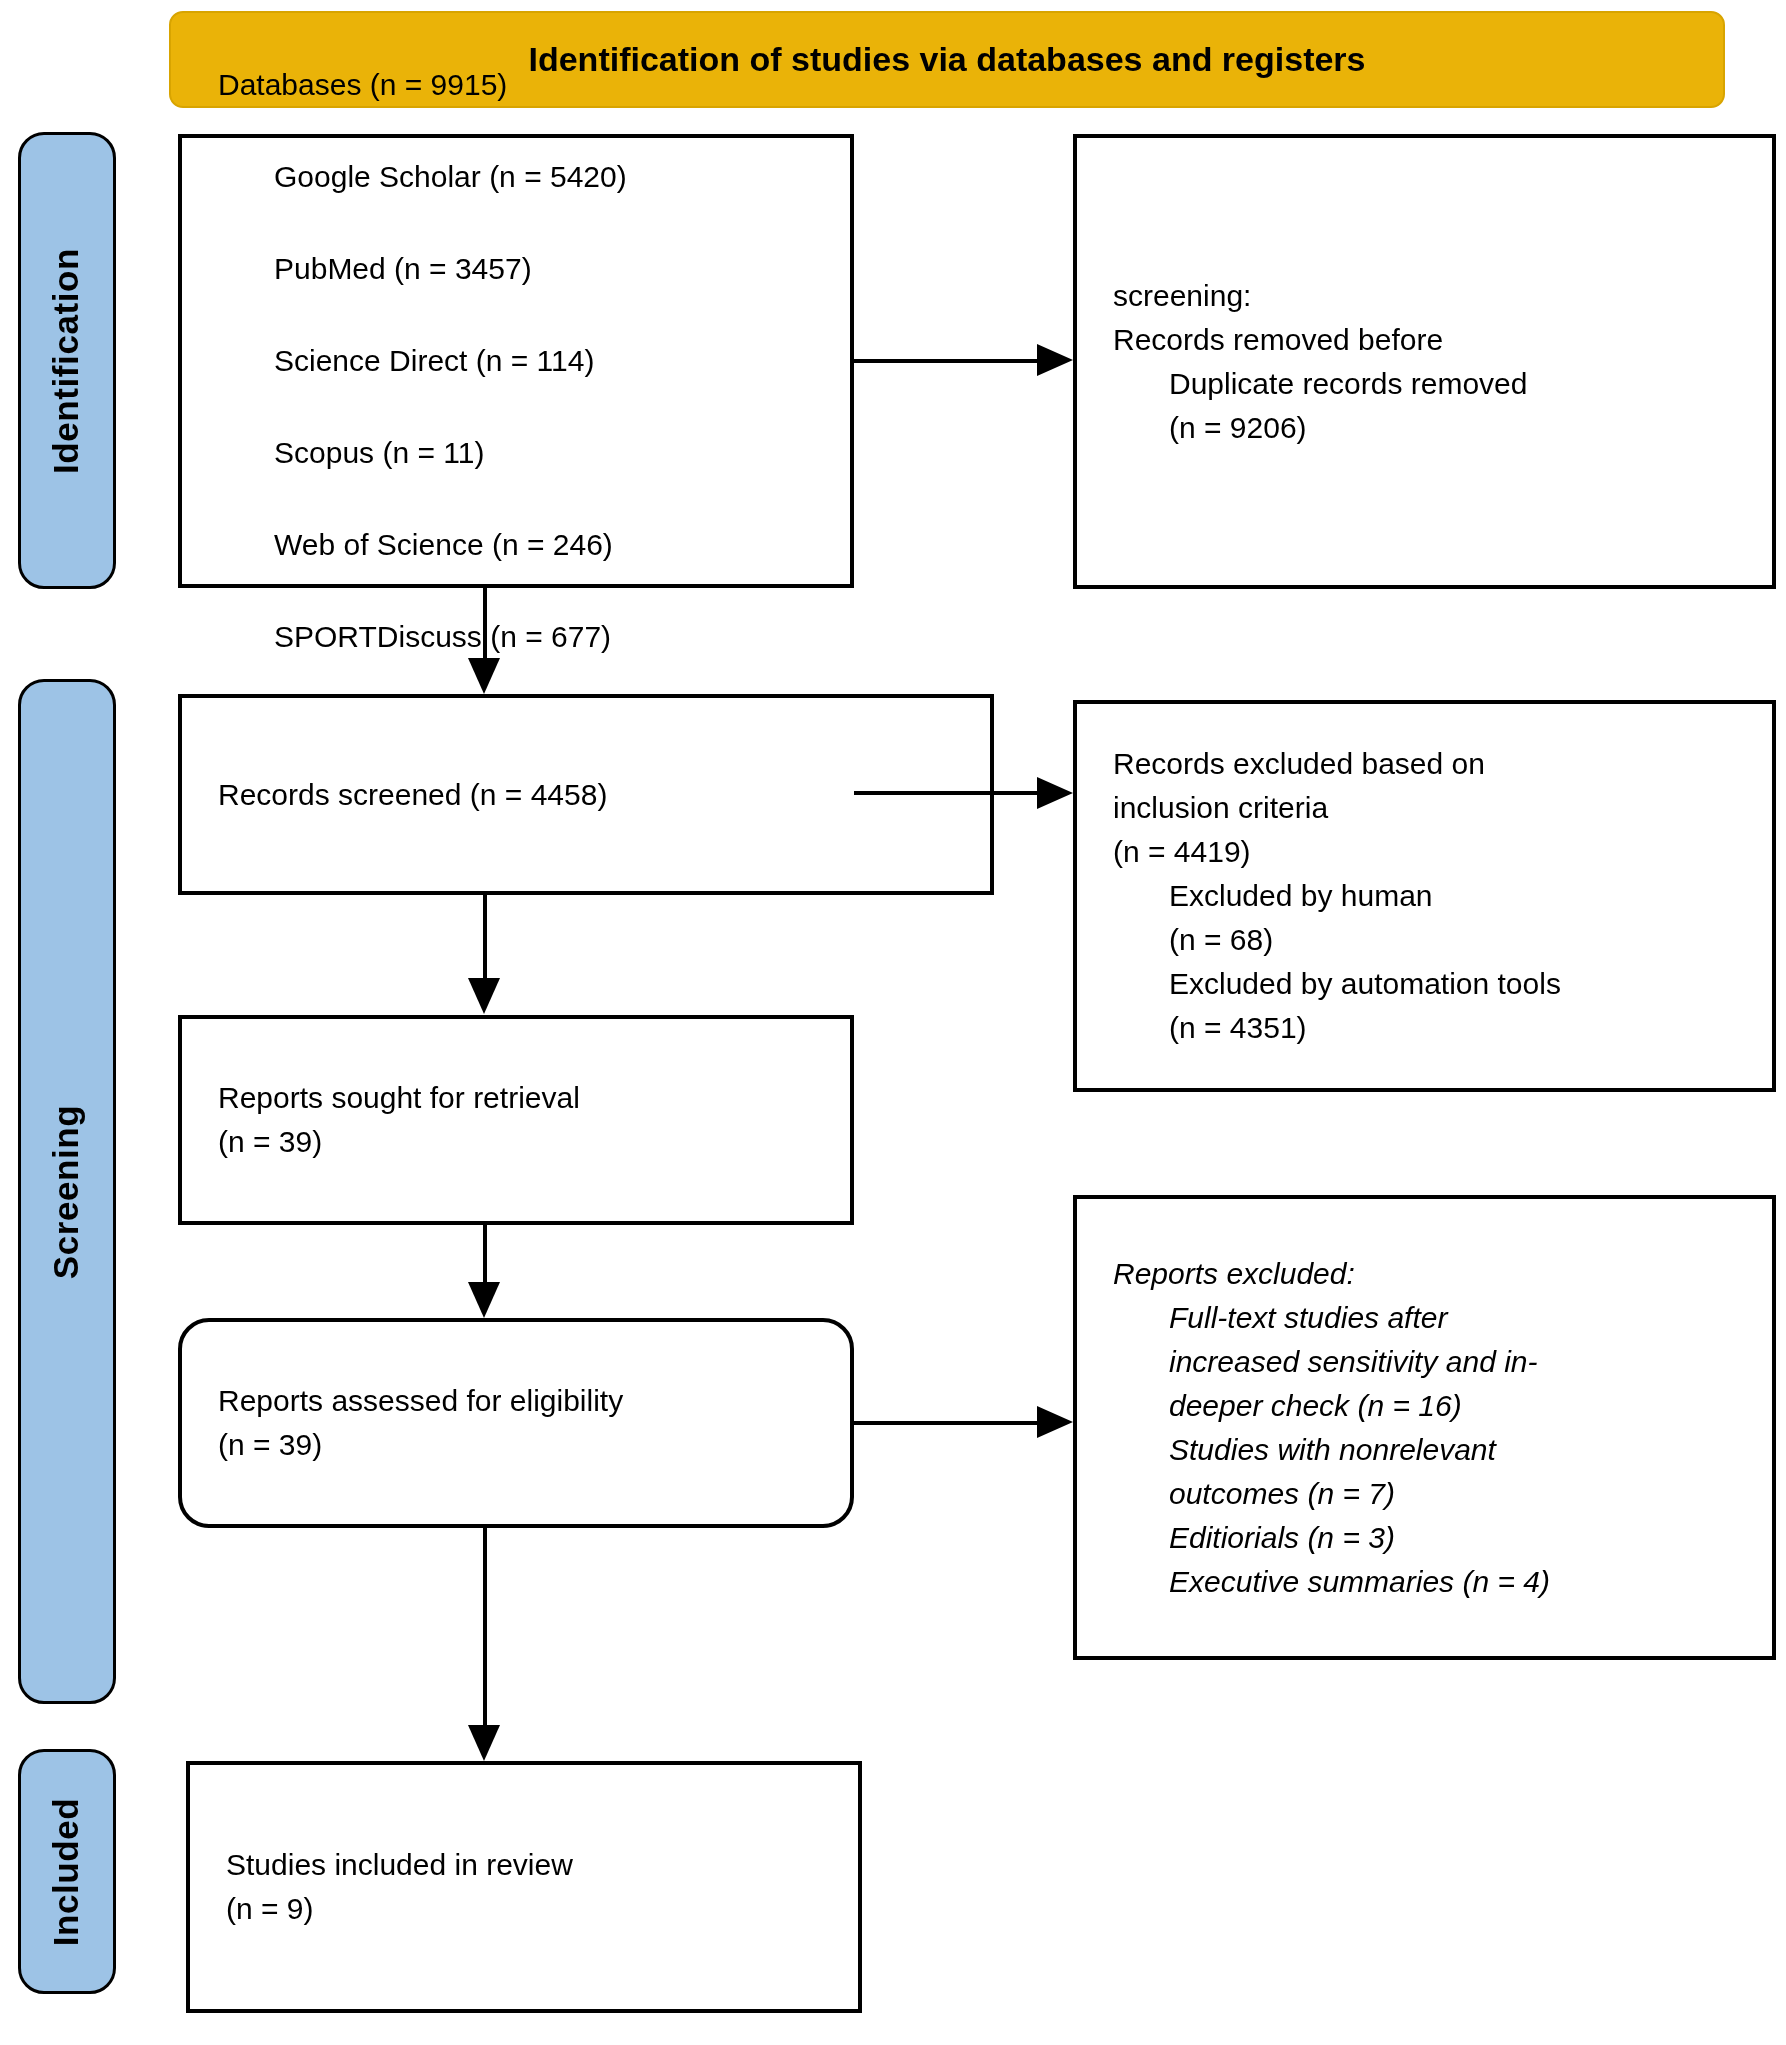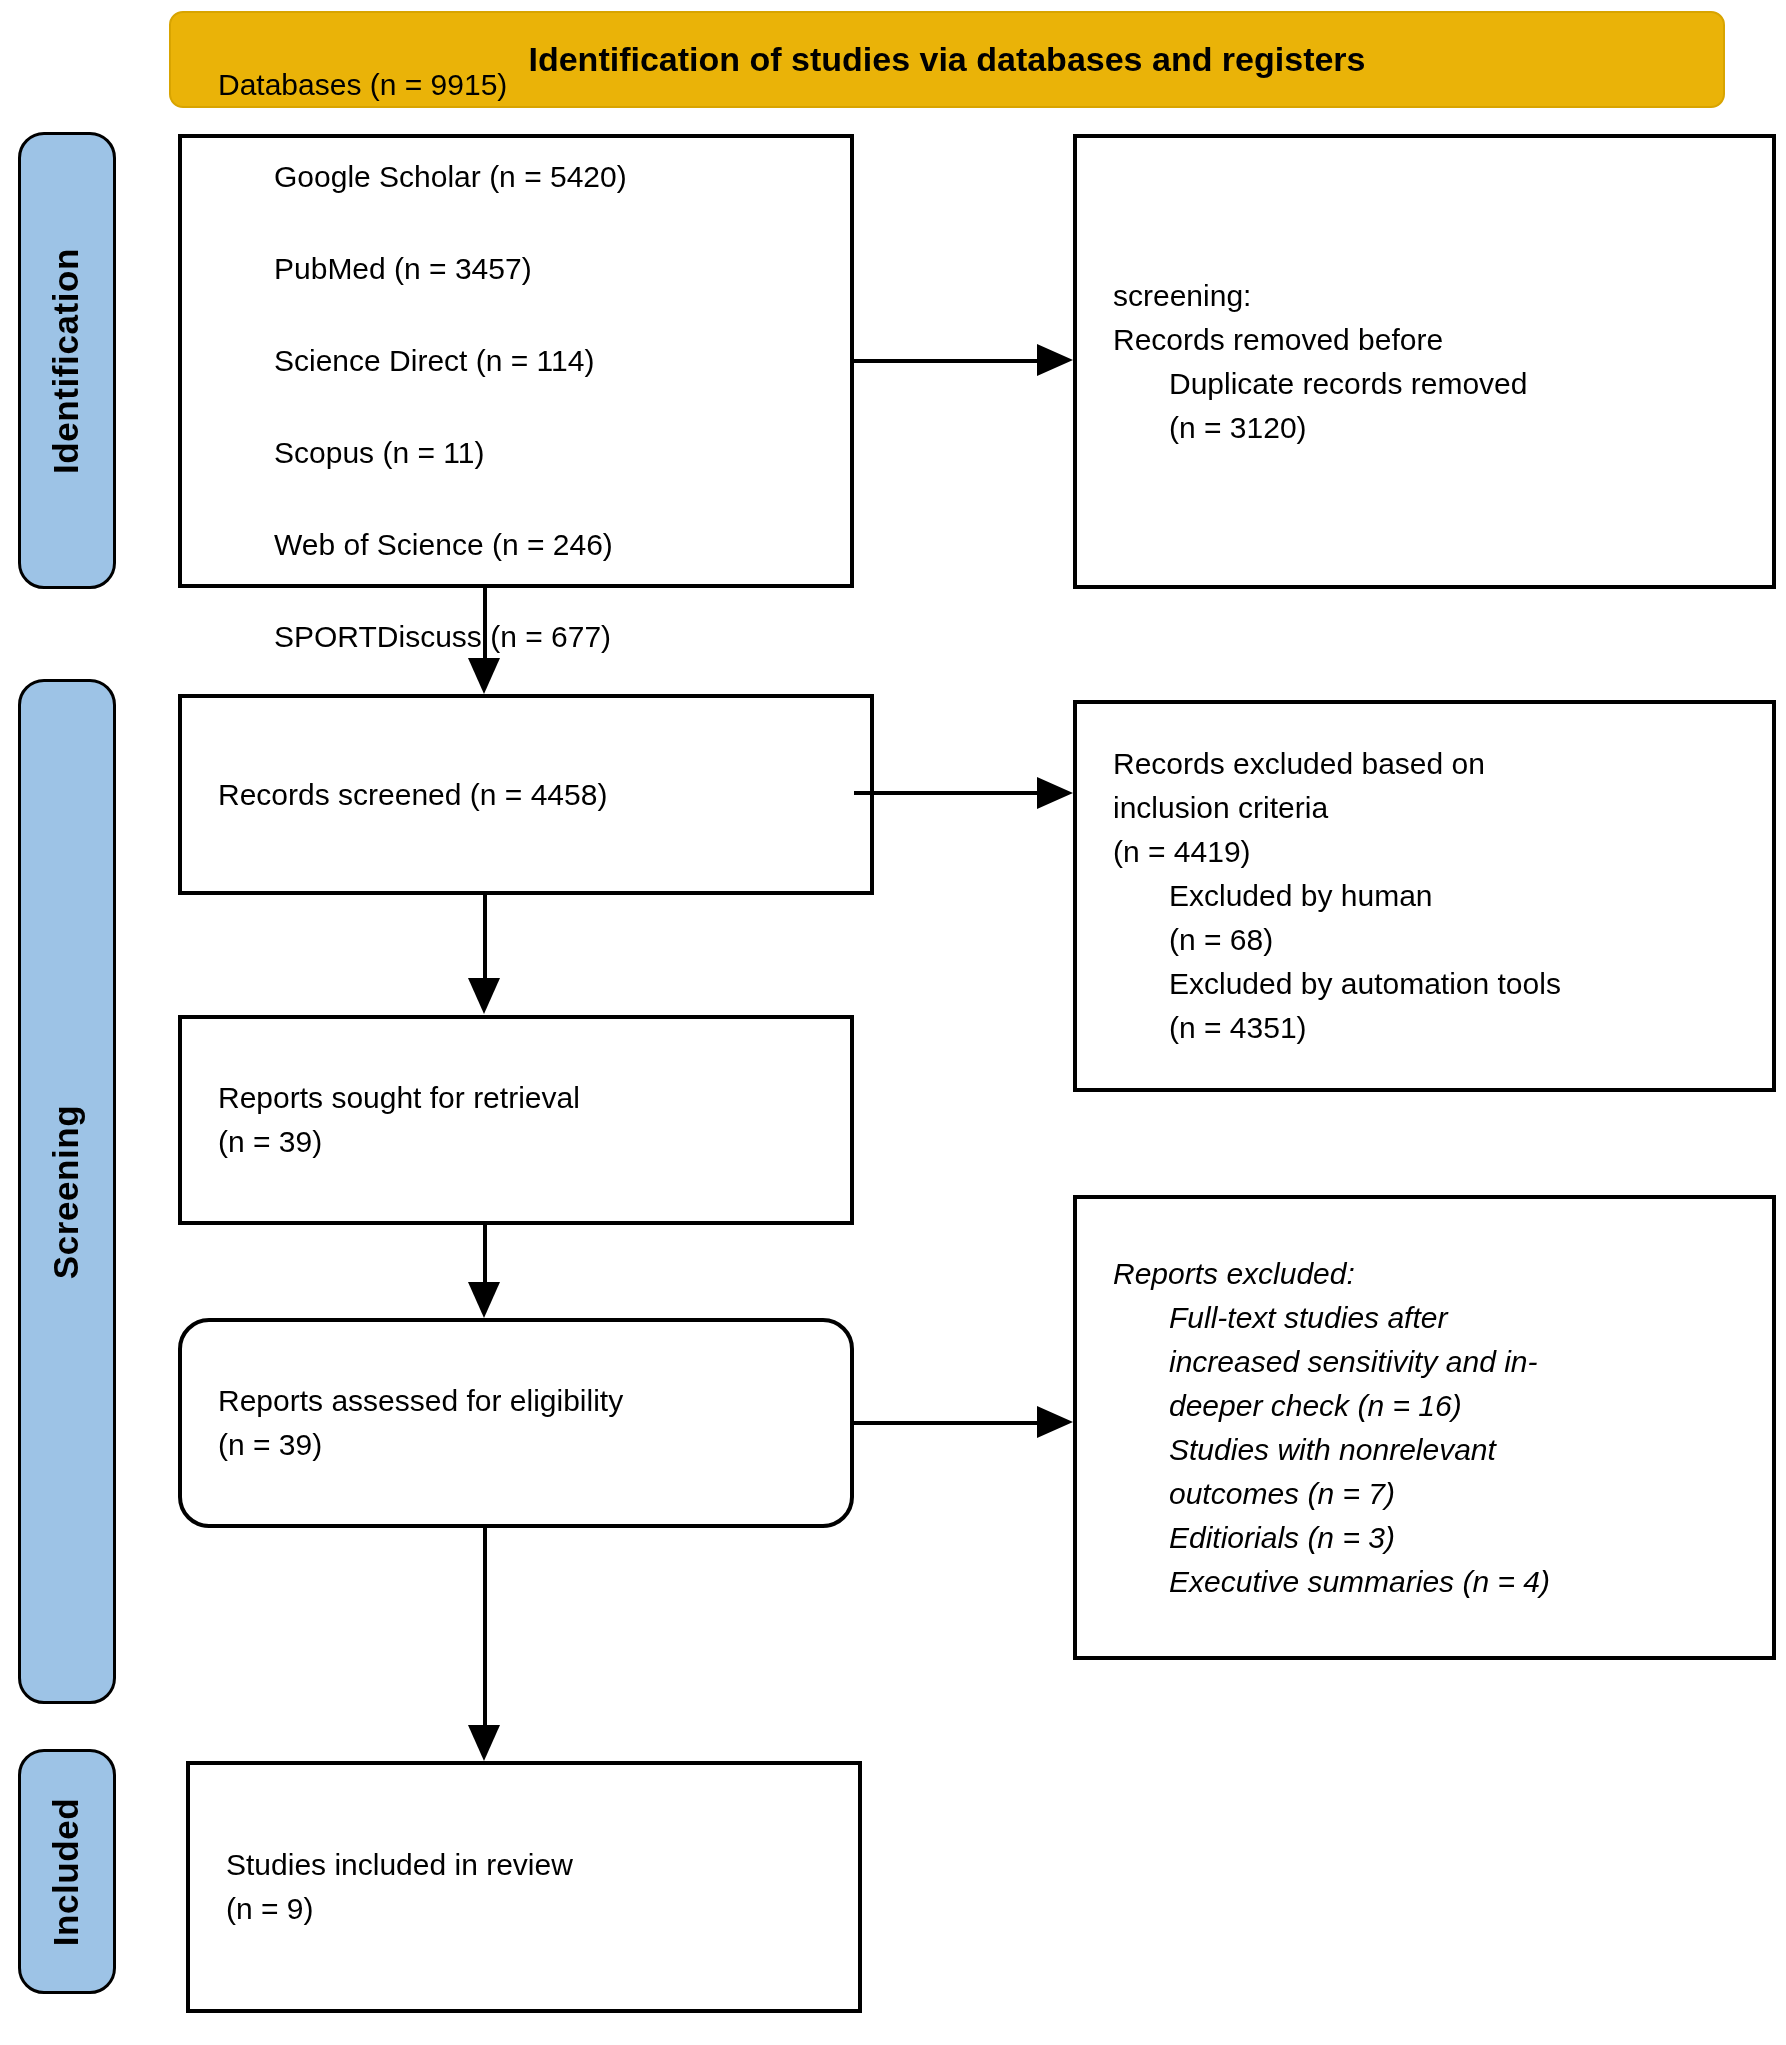--- a/index.html
+++ b/index.html
@@ -87,21 +87,21 @@
   <div class="box" style="left:178px; top:134px; width:676px; height:454px;gap:48px;">
     <div class="ln">Databases (n = 9915)</div>
     <div class="ln ind">Google Scholar (n = 5420)</div>
     <div class="ln ind">PubMed (n = 3457)</div>
     <div class="ln ind">Science Direct (n = 114)</div>
     <div class="ln ind">Scopus (n = 11)</div>
     <div class="ln ind">Web of Science (n = 246)</div>
     <div class="ln ind">SPORTDiscuss (n = 677)</div>
   </div>
 
-  <div class="box" style="left:178px; top:694px; width:696px; height:201px;">
+  <div class="box" style="left:178px; top:694px; width:816px; height:201px;">
     <div class="ln">Records screened (n = 4458)</div>
   </div>
 
   <div class="box" style="left:178px; top:1015px; width:676px; height:210px;">
     <div class="ln">Reports sought for retrieval</div>
     <div class="ln">(n = 39)</div>
   </div>
 
   <div class="box" style="left:178px; top:1318px; width:676px; height:210px;border-radius:31px;">
     <div class="ln">Reports assessed for eligibility</div>
@@ -110,21 +110,21 @@
 
   <div class="box" style="left:178px; top:1761px; width:676px; height:252px;margin-left:8px;">
     <div class="ln">Studies included in review</div>
     <div class="ln">(n = 9)</div>
   </div>
 
   <div class="box" style="left:1073px; top:134px; width:703px; height:455px;">
     <div class="ln">screening:</div>
     <div class="ln">Records removed before</div>
     <div class="ln ind">Duplicate records removed</div>
-    <div class="ln ind">(n = 3120)</div>
+    <div class="ln ind">(n = 9206)</div>
   </div>
 
   <div class="box" style="left:1073px; top:700px; width:703px; height:392px;">
     <div class="ln">Records excluded based on</div>
     <div class="ln">inclusion criteria</div>
     <div class="ln">(n = 4419)</div>
     <div class="ln ind">Excluded by human</div>
     <div class="ln ind">(n = 68)</div>
     <div class="ln ind">Excluded by automation tools</div>
     <div class="ln ind">(n = 4351)</div>

